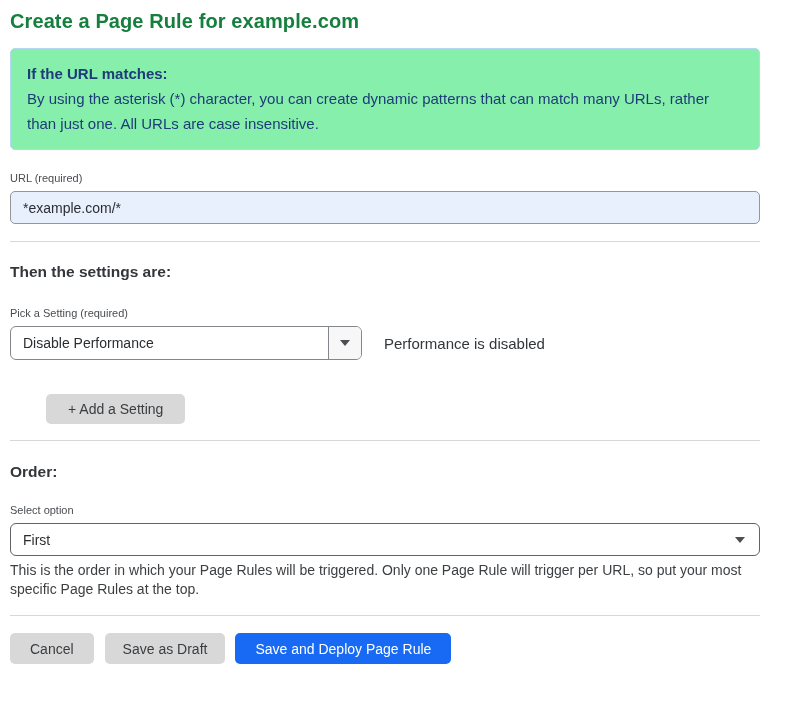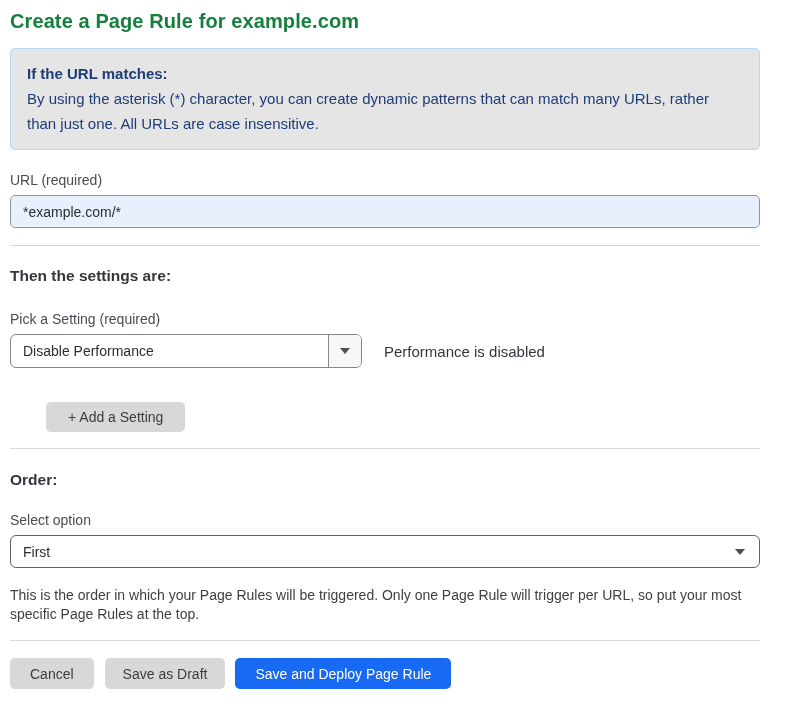--- a/index.html
+++ b/index.html
@@ -18,39 +18,39 @@
   .page-title {
     font-size: 20px;
     font-weight: bold;
     color: #15803d;
     letter-spacing: 0.1px;
     margin-top: 2px;
   }
   
   .info-box {
     margin-top: 15px;
-    background: #e5e5e5;
+    background: #86efac;
     border: 1px solid #b5d7ef;
     border-radius: 5px;
     padding: 12px 16px 13px 16px;
     color: #1e3c77;
     font-size: 15px;
     line-height: 25px;
   }
   .info-heading { font-weight: bold; }
   .info-body { max-width: 700px; }
   .info-link-line a {
     color: #2c63d6;
     text-decoration: underline;
     cursor: pointer;
   }
   
   .field-label {
     margin-top: 22px;
-    font-size: 14px;
+    font-size: 11px;
     color: #494c50;
   }
   .url-input {
     display: block;
     width: 750px;
     height: 33px;
     margin-top: 7px;
     background: #e8f0fe;
     border: 1px solid #939598;
     border-radius: 5px;
@@ -150,21 +150,21 @@
     border: 1px solid #5f6367;
     border-radius: 6px;
     padding: 0 14px 0 12px;
     cursor: pointer;
   }
   .order-select .select-value {
     font-size: 14px;
     color: #2b2e31;
   }
   .order-help {
-    margin-top: 18px;
+    margin-top: 5px;
     font-size: 14px;
     line-height: 19px;
     color: #3c3f42;
     max-width: 744px;
   }
   
   .footer-actions {
     margin-top: 17px;
     display: flex;
     align-items: center;

